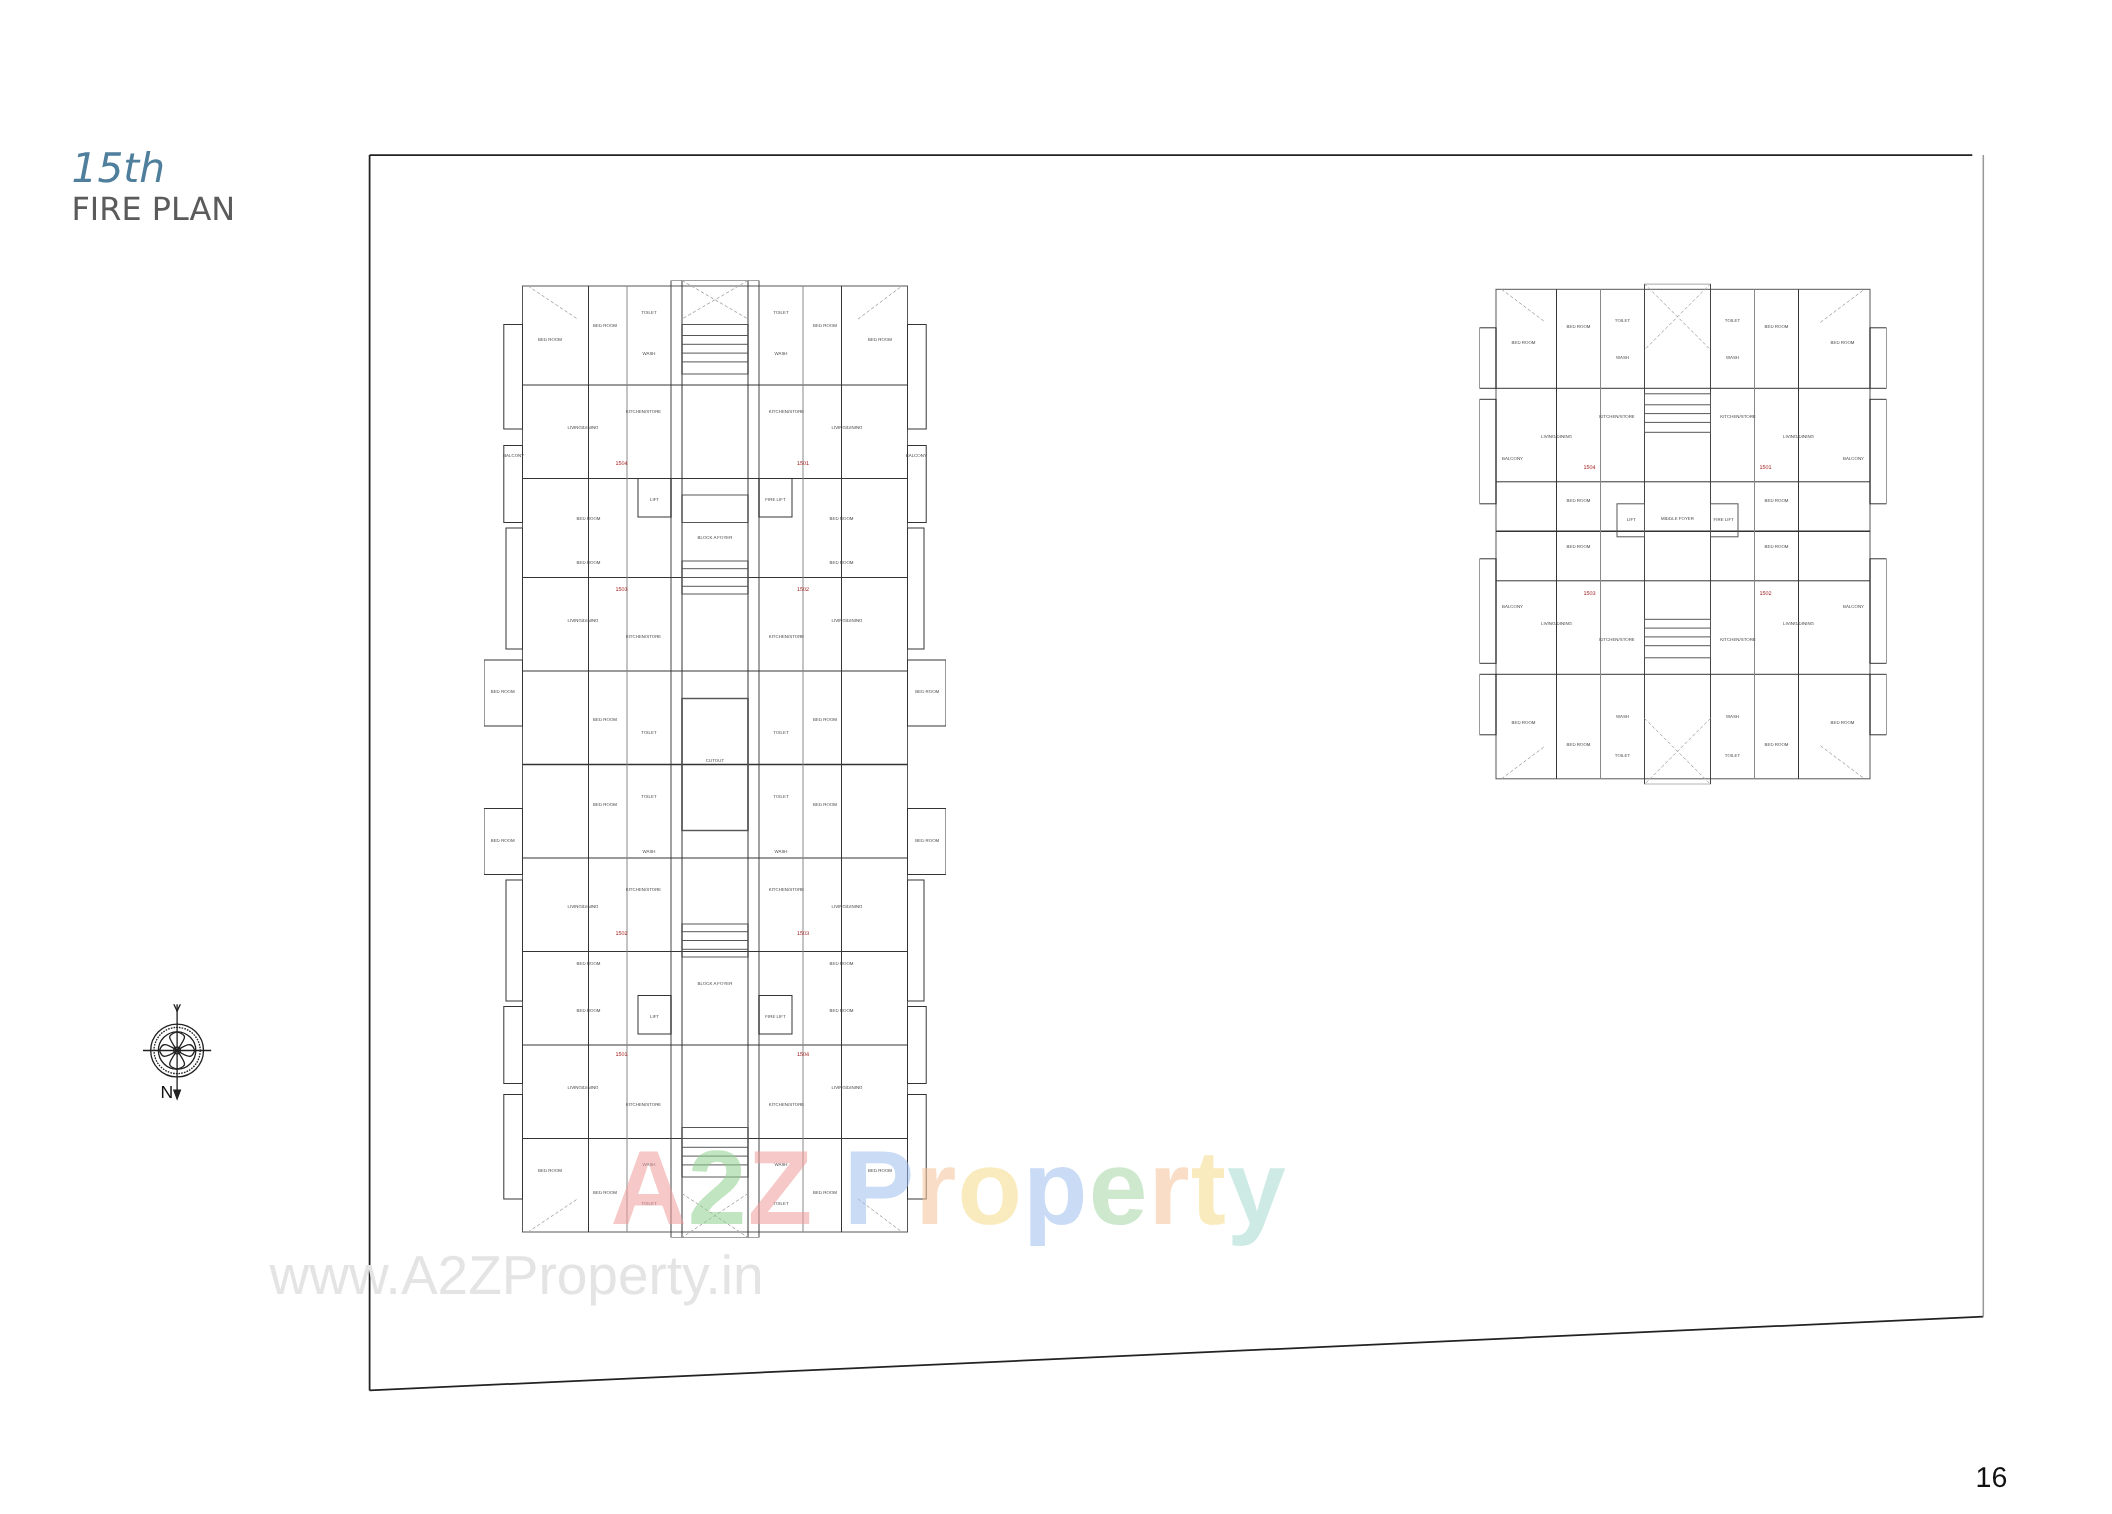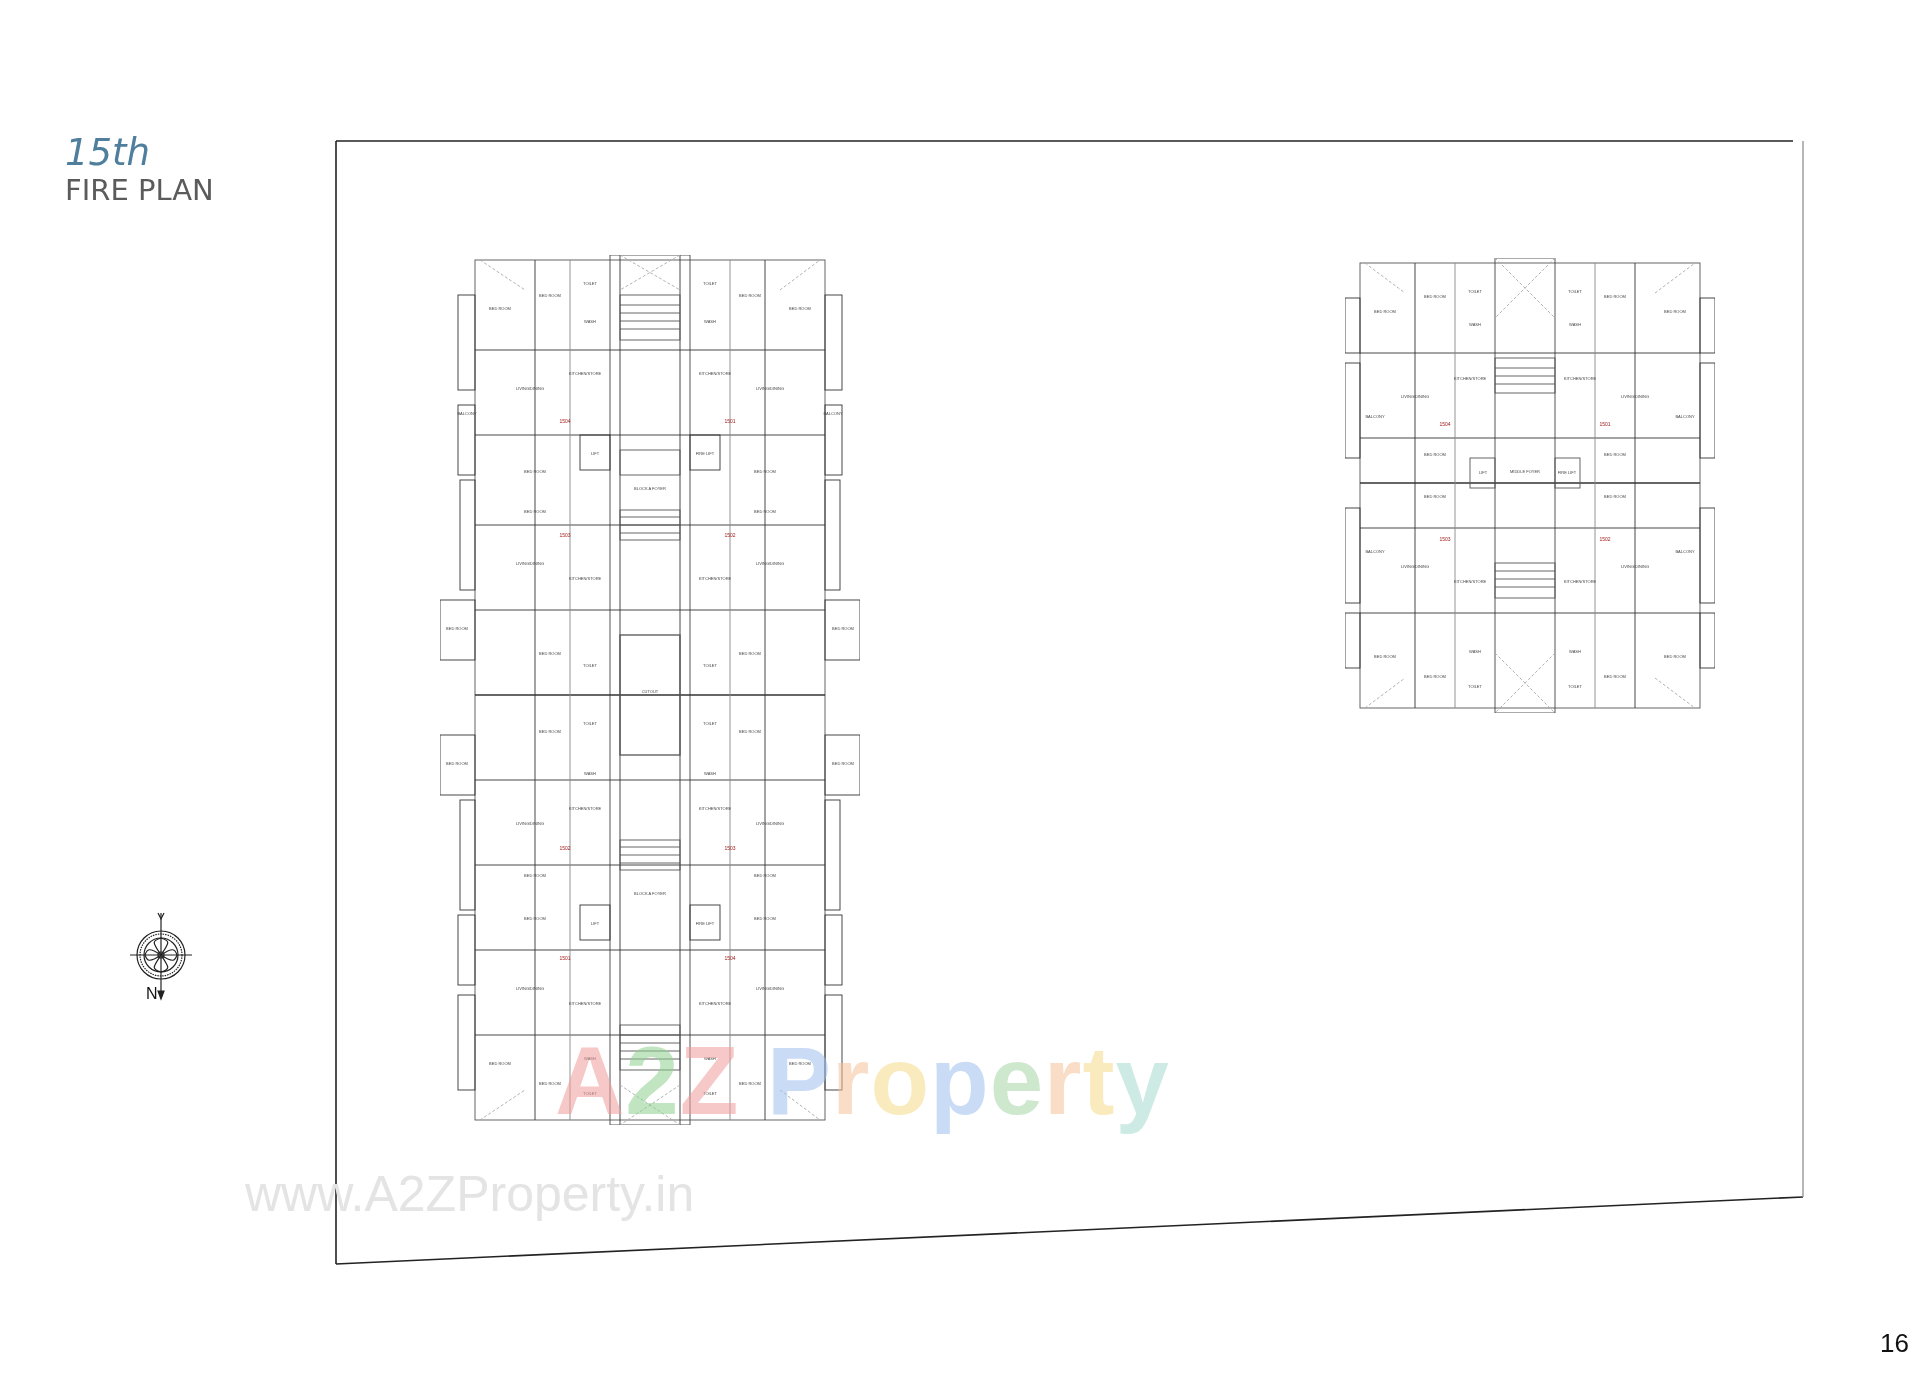--- a/index.html
+++ b/index.html
@@ -1,26 +1,26 @@
 <!DOCTYPE html>
 <html><head>
 <meta charset="utf-8">
 <style>
   html,body{margin:0;padding:0;background:#ffffff;}
   body{width:1920px;height:1376px;position:relative;overflow:hidden;font-family:"DejaVu Sans",sans-serif;}
   .title-block{position:absolute;left:65px;top:133px;}
   .title-num{font-family:"DejaVu Sans",sans-serif;font-size:37px;line-height:40px;color:#4f7f9c;font-weight:normal;letter-spacing:0px;font-style:italic;}
   .title-sub{font-family:"DejaVu Sans",sans-serif;font-size:29px;line-height:34px;color:#5b5b5b;letter-spacing:0px;}
-  .page-no{position:absolute;left:1880px;top:1328px;font-family:"Liberation Sans",sans-serif;font-size:26px;color:#111;}
+  .page-no{position:absolute;left:1796px;top:1328px;font-family:"Liberation Sans",sans-serif;font-size:26px;color:#111;}
   .frame{position:absolute;left:0;top:0;width:1920px;height:1376px;pointer-events:none;}
   .plan{position:absolute;}
   .compass{position:absolute;left:128px;top:905px;width:66px;height:100px;}
   .compass-n{position:absolute;left:146px;top:985px;font-family:"Liberation Sans",sans-serif;font-size:16px;color:#111;}
   .wm-logo{position:absolute;left:555px;top:1031px;font-family:"Liberation Sans",sans-serif;font-weight:bold;font-size:96px;line-height:100px;letter-spacing:1px;opacity:0.55;white-space:nowrap;}
-  .wm-url{position:absolute;left:245px;top:1130px;font-family:"Liberation Sans",sans-serif;font-size:50px;color:#e4e4e4;white-space:nowrap;margin-top:35px;}
+  .wm-url{position:absolute;left:245px;top:1130px;font-family:"Liberation Sans",sans-serif;font-size:50px;color:#e4e4e4;white-space:nowrap;}
 </style>
 </head>
 <body>
 
 <div class="title-block">
   <div class="title-num">15th</div>
   <div class="title-sub">FIRE PLAN</div>
 </div>
 
 <svg class="frame" viewBox="0 0 1920 1376" xmlns="http://www.w3.org/2000/svg">

